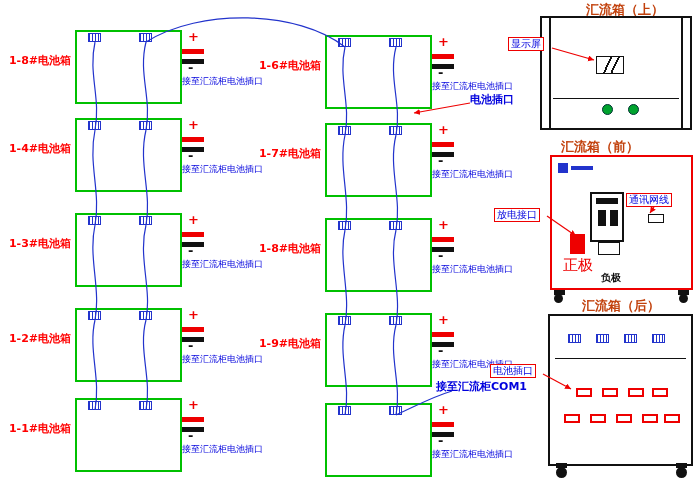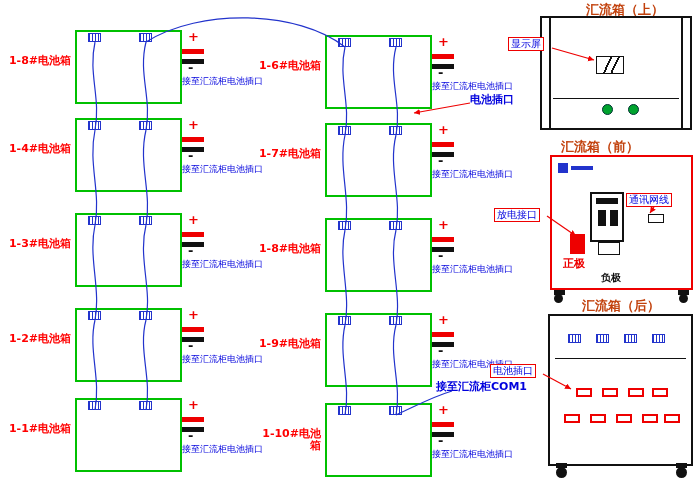--- a/index.html
+++ b/index.html
@@ -17,21 +17,21 @@
   .tp{position:absolute;left:184px;top:0;color:#e00;font-weight:bold;font-size:13px;line-height:1}
   .tr{position:absolute;left:178px;top:19px;width:22px;height:5px;background:#e00}
   .tb{position:absolute;left:178px;top:29px;width:22px;height:5px;background:#111}
   .tm{position:absolute;left:184px;top:31px;color:#111;font-weight:bold;font-size:13px;line-height:1}
   .sk{position:absolute;left:178px;top:45px;color:#0000dd;font-size:9px;white-space:nowrap}
   
   .ann{position:absolute;color:#0000dd;font-size:10px;line-height:1.2;white-space:nowrap;background:#fff}
   .boxed{border:1px solid #e00;padding:0 2px}
   .bigann{position:absolute;color:#0000dd;font-weight:bold;font-size:11px;white-space:nowrap}
   .ptitle{position:absolute;color:#c2410c;font-weight:bold;font-size:13px;white-space:nowrap}
-  .rtxt{position:absolute;color:#e00;font-weight:bold;font-size:11px;white-space:nowrap}
+  .rtxt{position:absolute;color:#e00;font-weight:normal;font-size:15px;white-space:nowrap}
   .ktxt{position:absolute;color:#111;font-weight:bold;font-size:10px;white-space:nowrap}
   
   .panel{position:absolute;box-sizing:border-box;background:#fff}
   .p-top{left:540px;top:16px;width:152px;height:114px;border:2px solid #111}
   .p-front{left:550px;top:155px;width:143px;height:135px;border:2px solid #e00}
   .p-rear{left:548px;top:314px;width:145px;height:152px;border:2px solid #111}
   .rail{position:absolute;top:0;bottom:0;width:0;border-left:2px solid #111}
   .hline{position:absolute;border-top:1.5px solid #111}
   .disp{position:absolute;left:54px;top:38px;width:28px;height:18px;border:1.5px solid #111;box-sizing:border-box;
         background:linear-gradient(115deg,rgba(0,0,0,0) 40%,#111 40%,#111 46%,rgba(0,0,0,0) 46%),
@@ -161,21 +161,20 @@
       <span class="cn cn2"></span>
     </div>
     <span class="tp">+</span>
     <span class="tr"></span>
     <span class="tb"></span>
     <span class="tm">-</span>
     <span class="sk">接至汇流柜电池插口</span>
   </div>
 
   <div class="bat" style="left:254px;top:403px">
-    <span class="bl">1-10#电池箱</span>
     <div class="bb">
       <span class="cn cn1"></span>
       <span class="cn cn2"></span>
     </div>
     <span class="tp">+</span>
     <span class="tr"></span>
     <span class="tb"></span>
     <span class="tm">-</span>
     <span class="sk">接至汇流柜电池插口</span>
   </div>

